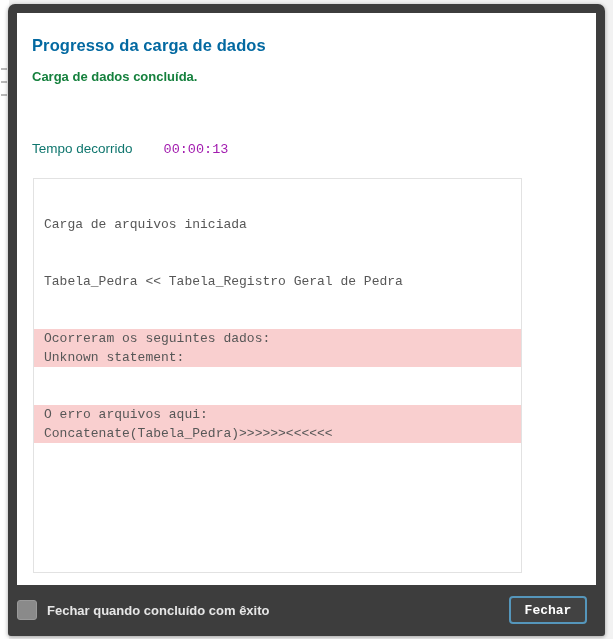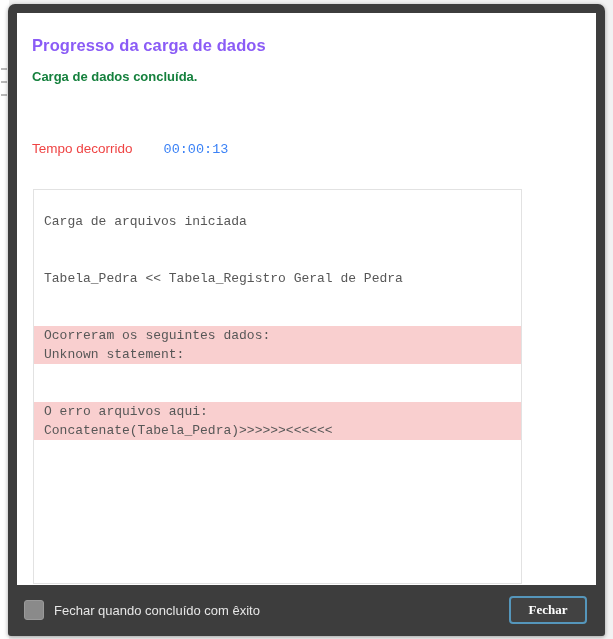--- a/index.html
+++ b/index.html
@@ -47,21 +47,21 @@
     width: 579px; height: 572px;
     background: #ffffff;
   }
 
   
   #dialog-title {
     position: absolute;
     left: 15px; top: 23px;
     font-size: 16.5px;
     font-weight: bold;
-    color: #8b5cf6;
+    color: #0369a1;
     letter-spacing: 0.1px;
     white-space: nowrap;
   }
   #dialog-status {
     position: absolute;
     left: 15px; top: 56px;
     font-size: 13px;
     font-weight: bold;
     color: #15803d;
     white-space: nowrap;
@@ -69,40 +69,40 @@
 
   
   #elapsed-row {
     position: absolute;
     left: 15px; top: 128px;
     display: flex;
     align-items: baseline;
   }
   #elapsed-label {
     font-size: 13.5px;
-    color: #ef4444;
+    color: #0f766e;
     white-space: nowrap;
   }
   #elapsed-value {
     margin-left: 31px;
     font-family: "Liberation Mono", "DejaVu Sans Mono", monospace;
     font-size: 13.5px;
-    color: #3b82f6;
+    color: #a21caf;
     white-space: nowrap;
   }
 
   
   #log-panel {
     position: absolute;
-    left: 16px; top: 176px;
+    left: 16px; top: 165px;
     width: 489px; height: 395px;
     background: #ffffff;
     border: 1px solid #e2e2e2;
     overflow: hidden;
-    padding-top: 22px;
+    padding-top: 36px;
   }
   .log-line {
     font-family: "Liberation Mono", "DejaVu Sans Mono", monospace;
     font-size: 13px;
     line-height: 19px;
     color: #575757;
     white-space: pre;
     padding-left: 10px;
   }
   .log-line.blank { color: transparent; }
@@ -113,22 +113,22 @@
     position: absolute;
     left: 9px; top: 585px;
     width: 579px; height: 42px;
     background: #3d3d3d;
     display: flex;
     align-items: center;
   }
   #autoclose-wrap {
     display: flex;
     align-items: center;
-    margin-left: 7px;
     cursor: pointer;
+    font-weight: bold;
   }
   #autoclose-box {
     width: 20px; height: 20px;
     background: #8a8a8a;
     border: 1px solid #9a9a9a;
     border-radius: 3px;
   }
   #autoclose-label {
     margin-left: 10px;
     font-size: 13px;
@@ -138,21 +138,21 @@
   #close-button {
     position: absolute;
     right: 9px;
     width: 78px; height: 28px;
     background: #424242;
     border: 2px solid #5596bb;
     border-radius: 4px;
     color: #ffffff;
     font-size: 13px;
     font-weight: bold;
-    font-family: Liberation Serif, serif;
+    font-family: Liberation Mono, monospace;
     cursor: pointer;
     display: flex;
     align-items: center;
     justify-content: center;
   }
 </style>
 </head>
 <body>
 
 <div id="page-backdrop">

